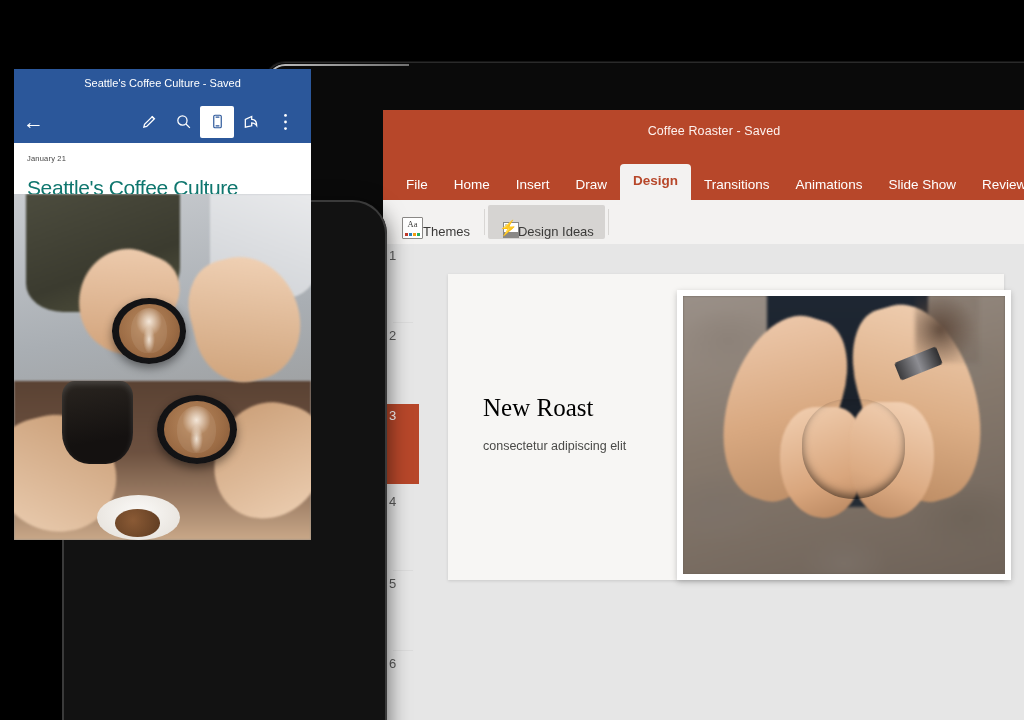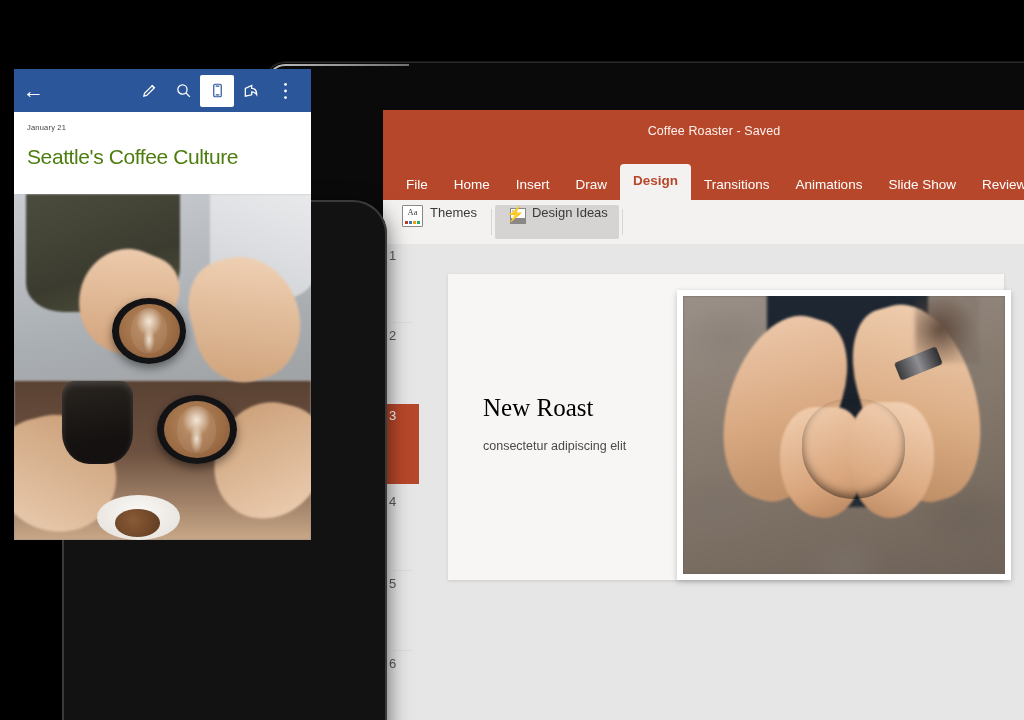--- a/index.html
+++ b/index.html
@@ -30,21 +30,21 @@
   .ppt-tabs{height:38px;background:#b7472a;display:flex;align-items:flex-end;
     padding-left:10px;position:relative;}
   .ppt-tab{color:#fff;font-size:13.5px;padding:0 13px;height:31px;line-height:31px;
     white-space:nowrap;position:relative;}
   .ppt-tab.active{background:#f3f2f1;color:#b7472a;font-weight:bold;
     border-radius:4px 4px 0 0;height:36px;line-height:34px;}
 
   
   .ribbon{height:44px;background:#f3f2f1;display:flex;align-items:center;
     padding-left:8px;border-bottom:1px solid #dfdede;}
-  .rb-item{display:flex;align-items:flex-start;gap:7px;height:34px;padding:0 11px;
+  .rb-item{display:flex;align-items:flex-end;height:34px;padding:0 11px;
     border-radius:2px;color:#3b3a39;font-size:13px;white-space:nowrap;}
   .rb-item.sel{background:#d6d4d2;}
   .rb-sep{width:1px;height:26px;background:#d8d6d4;margin:0 3px;}
 
   .ic{width:19px;height:20px;position:relative;flex:0 0 auto;}
   
   .ic-themes{border:1.3px solid #8a8886;background:#fff;border-radius:1px;}
   .ic-themes .aa{position:absolute;left:0;right:0;top:1px;text-align:center;
     font-size:8.5px;color:#3b3a39;font-family:"Liberation Serif",serif;}
   .ic-themes .sw{position:absolute;left:2px;bottom:2px;display:flex;gap:1px;}
@@ -201,21 +201,21 @@
   .w-bar-title{position:absolute;left:0;right:0;top:8px;text-align:center;color:#fff;font-size:11px;}
   .w-tools{height:43px;background:#2b579a;display:flex;align-items:center;
     padding:0 9px;gap:0;}
   .w-back{color:#fff;font-size:21px;line-height:1;width:26px;}
   .w-spacer{flex:1;}
   .w-ic{width:34px;height:32px;display:flex;align-items:center;justify-content:center;
     color:#fff;position:relative;}
   .w-ic.sel{background:#fff;color:#2b579a;border-radius:2px;}
   .w-doc{background:#fff;padding:11px 13px 7px;}
   .w-date{font-size:7.5px;color:#444;letter-spacing:.2px;}
-  .w-title{font-size:21px;color:#4d7c0f;margin-top:13px;letter-spacing:-.4px;}
+  .w-title{font-size:21px;color:#0f766e;margin-top:13px;letter-spacing:-.4px;}
   .w-photo{position:absolute;left:0;right:0;top:125px;bottom:0;overflow:hidden;background:#9a9a98;}
 
   svg{display:block;}
 </style>
 </head>
 <body>
 
 <div class="stage">
 
   <div class="laptop">
@@ -322,20 +322,23 @@
 
   <div class="phone">
     <div class="phone-glint"></div>
   </div>
   <div class="cam cam1"></div>
   <div class="cam cam2"></div>
   <div class="speaker"></div>
 
   <div class="screen">
 
+    <div class="w-bar">
+      <div class="w-bar-title">Seattle's Coffee Culture - Saved</div>
+    </div>
 
     <div class="w-tools">
       <div class="w-back">←</div>
       <div class="w-spacer"></div>
       <div class="w-ic">
         <svg width="17" height="17" viewBox="0 0 24 24" fill="none" stroke="currentColor" stroke-width="1.8">
           <path d="M4 20l4-1 11-11-3-3L5 16z"></path>
             <path d="M15 5l3 3"></path>
           </svg>
       </div>

